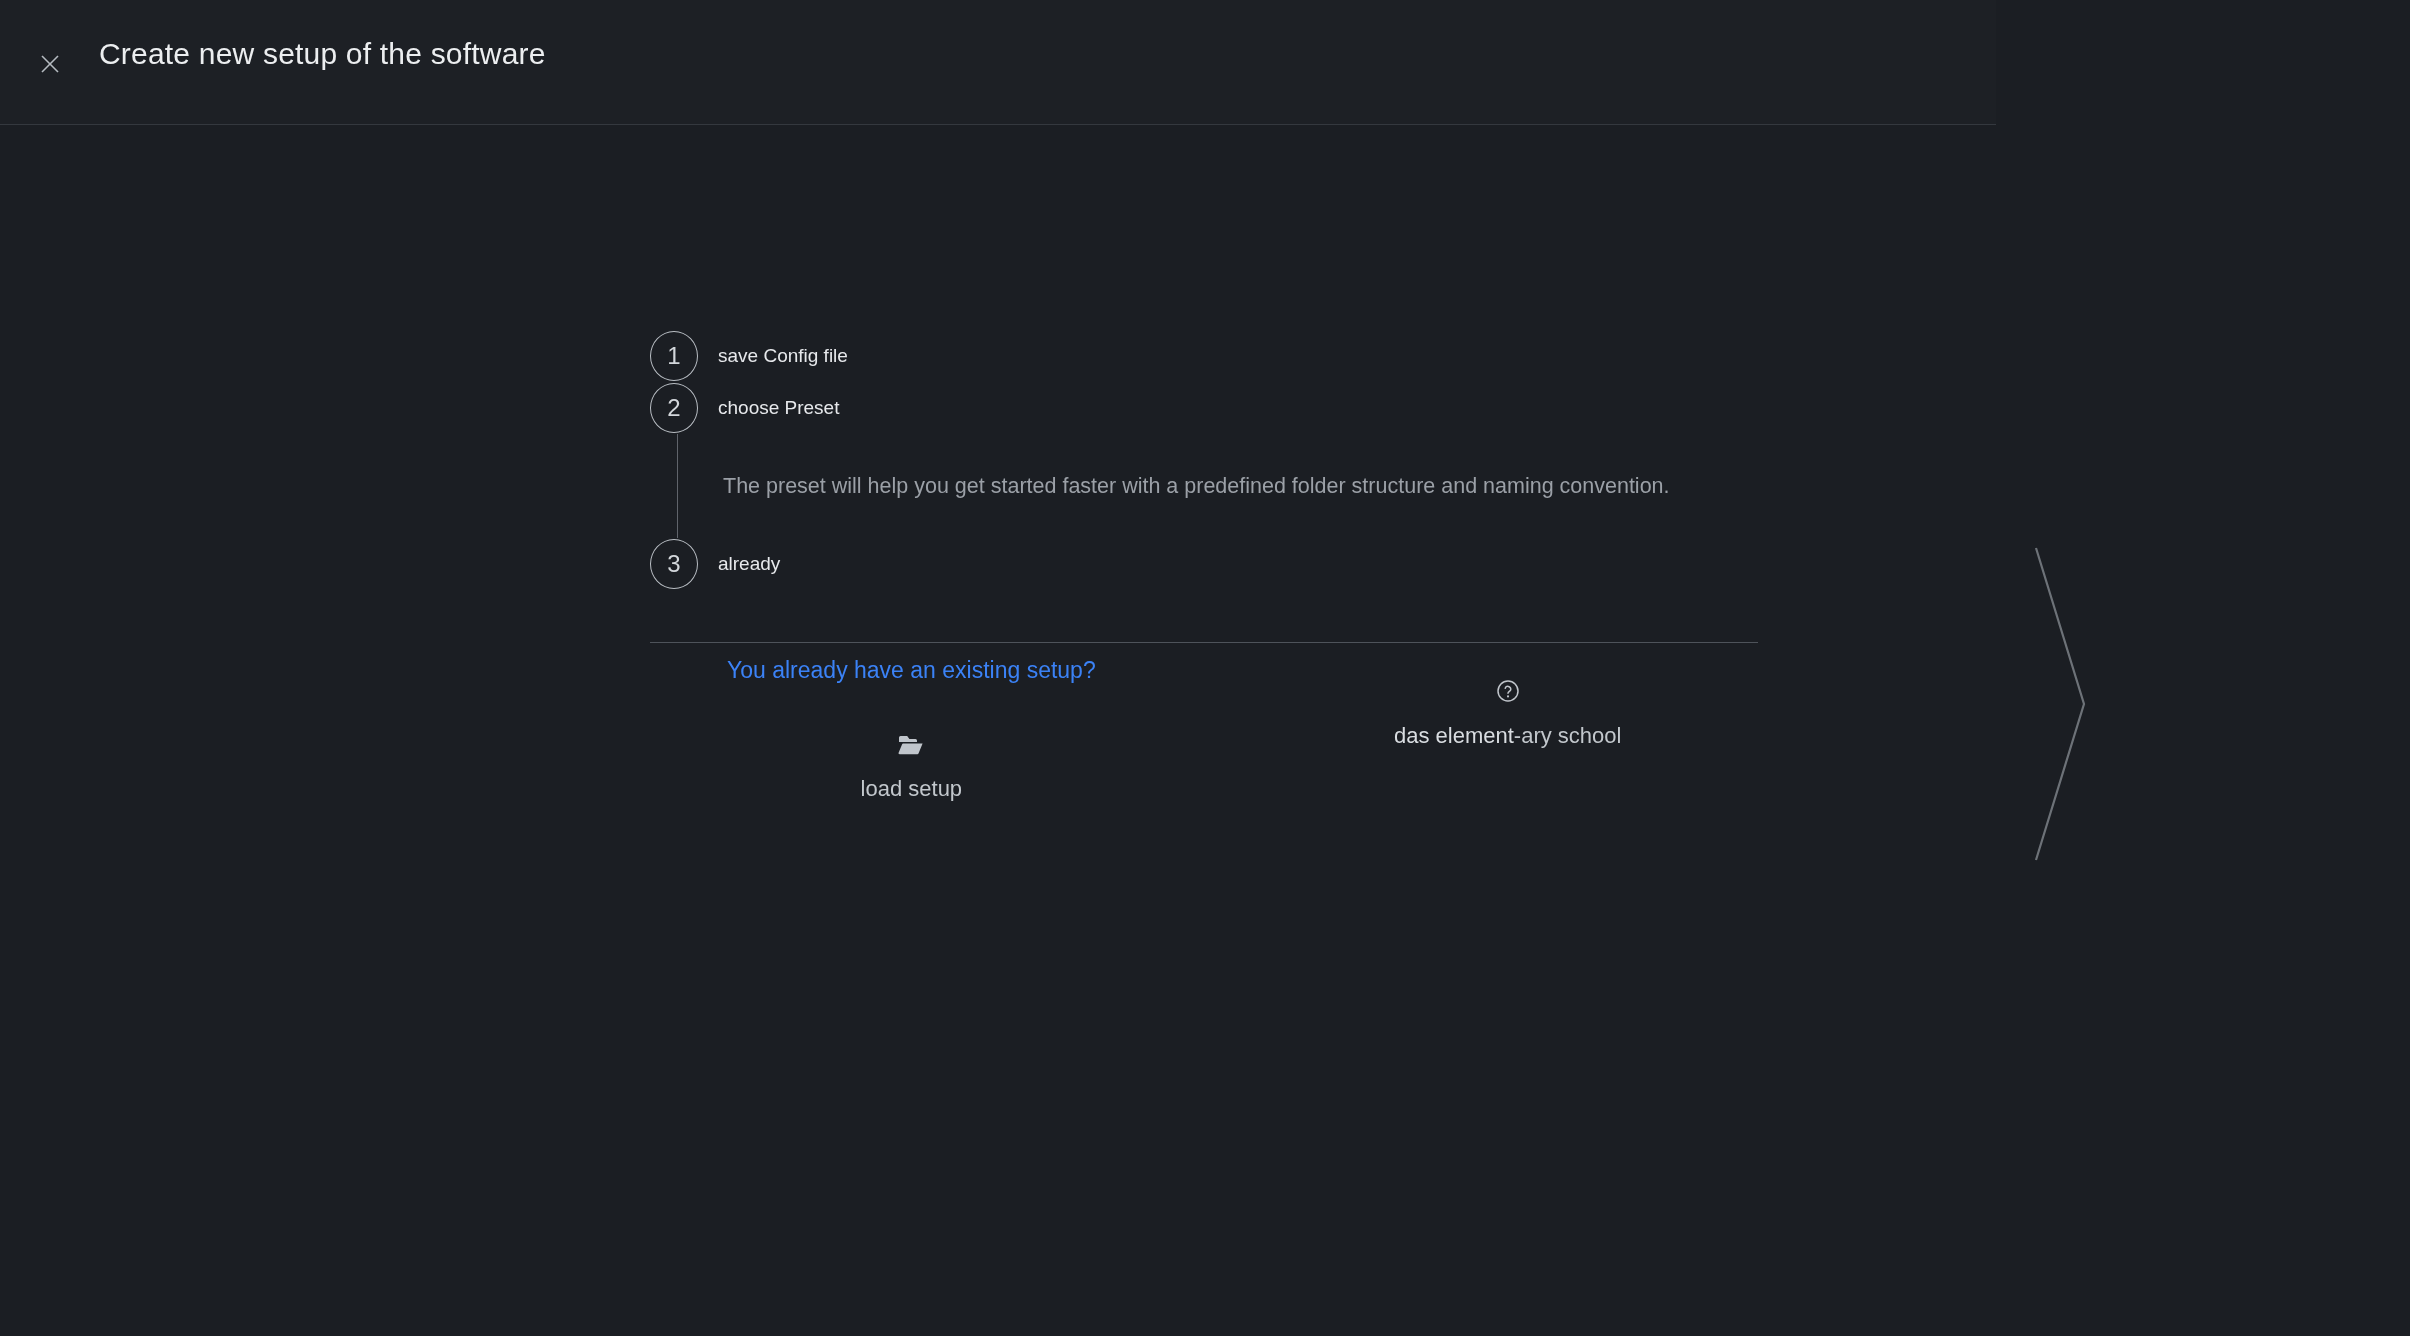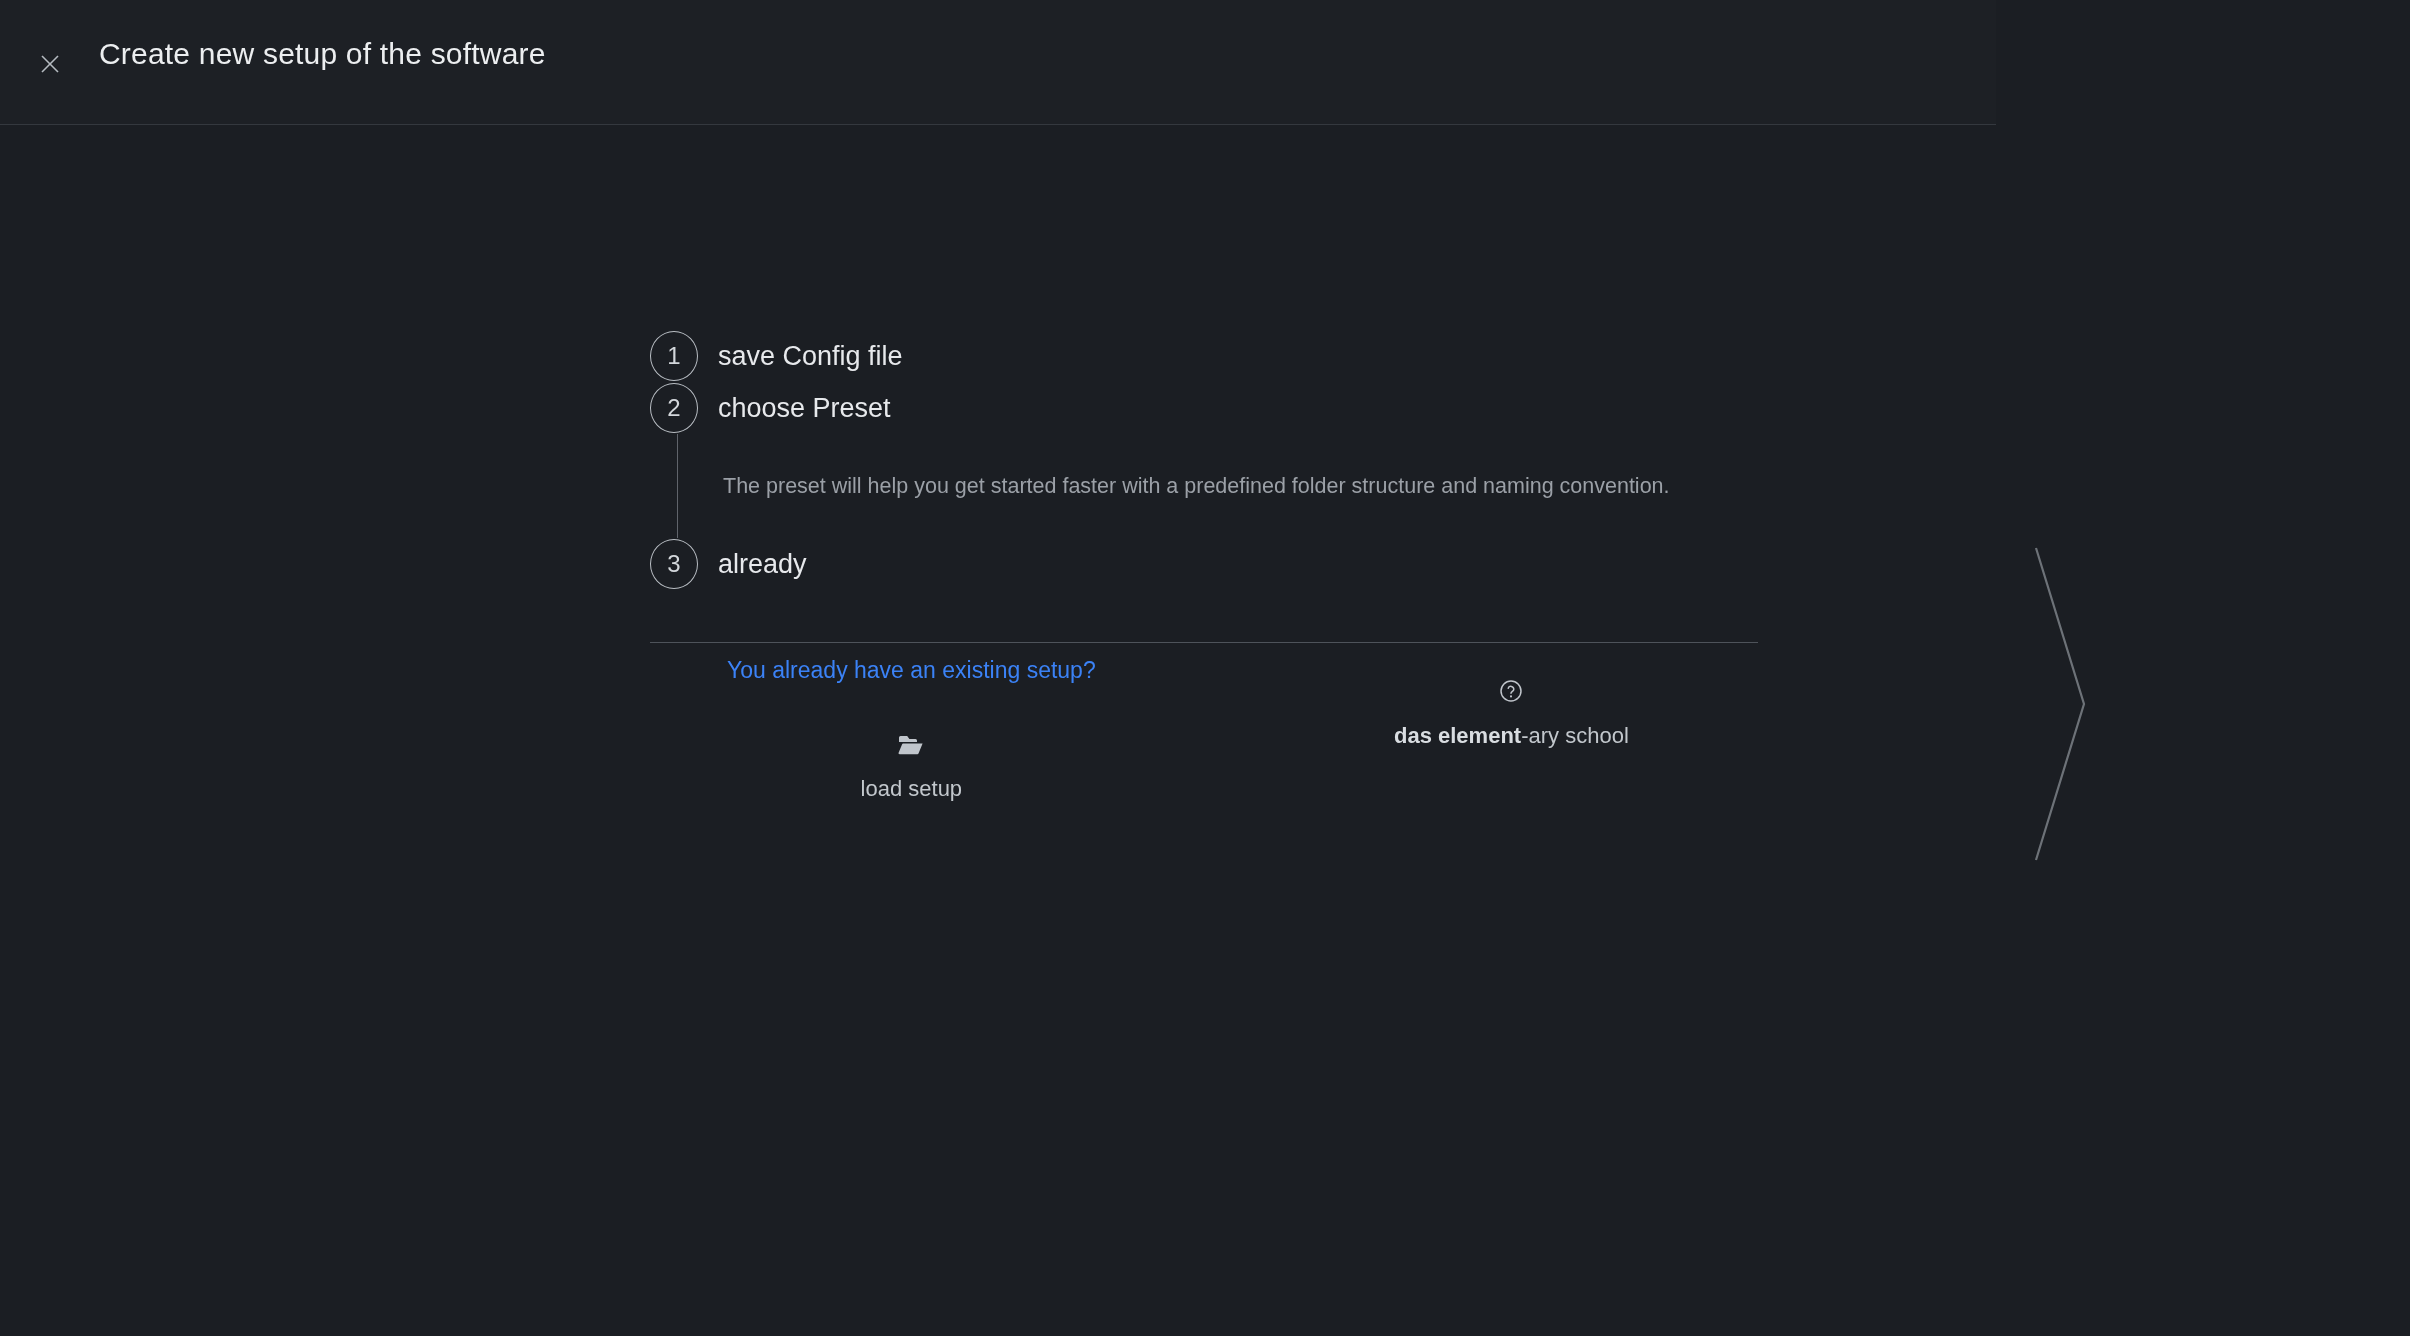--- a/index.html
+++ b/index.html
@@ -80,21 +80,21 @@
     display: flex;
     align-items: center;
     justify-content: center;
     font-size: 24px;
     color: #d3d7db;
     box-sizing: border-box;
     flex: 0 0 auto;
   }
   .step-title {
     margin-left: 20px;
-    font-size: 27px;
+    font-size: 19px;
     color: #e7e9ec;
     white-space: nowrap;
   }
   .step-body {
     position: relative;
     margin-left: 27px;
     padding-left: 45px;
     border-left: 1px solid #60646b;
     padding-top: 34px;
     padding-bottom: 34px;
@@ -146,21 +146,21 @@
     justify-content: center;
     gap: 16px;
     cursor: pointer;
     white-space: nowrap;
     flex-direction: column;
   }
   .footer-link .lbl {
     font-size: 22px;
     color: #c2c7cc;
   }
-  .footer-link .lbl b { font-weight: 700; color: #d9dde1; text-align: center; }
+  .footer-link .lbl b { font-weight: 400; color: #d9dde1; text-align: center; }
   .icon-folder, .icon-help { display: block; flex: 0 0 auto; }
 
   
   .next-chevron {
     position: absolute;
     left: 2020px;
     top: 530px;
     width: 90px;
     height: 350px;
   }

